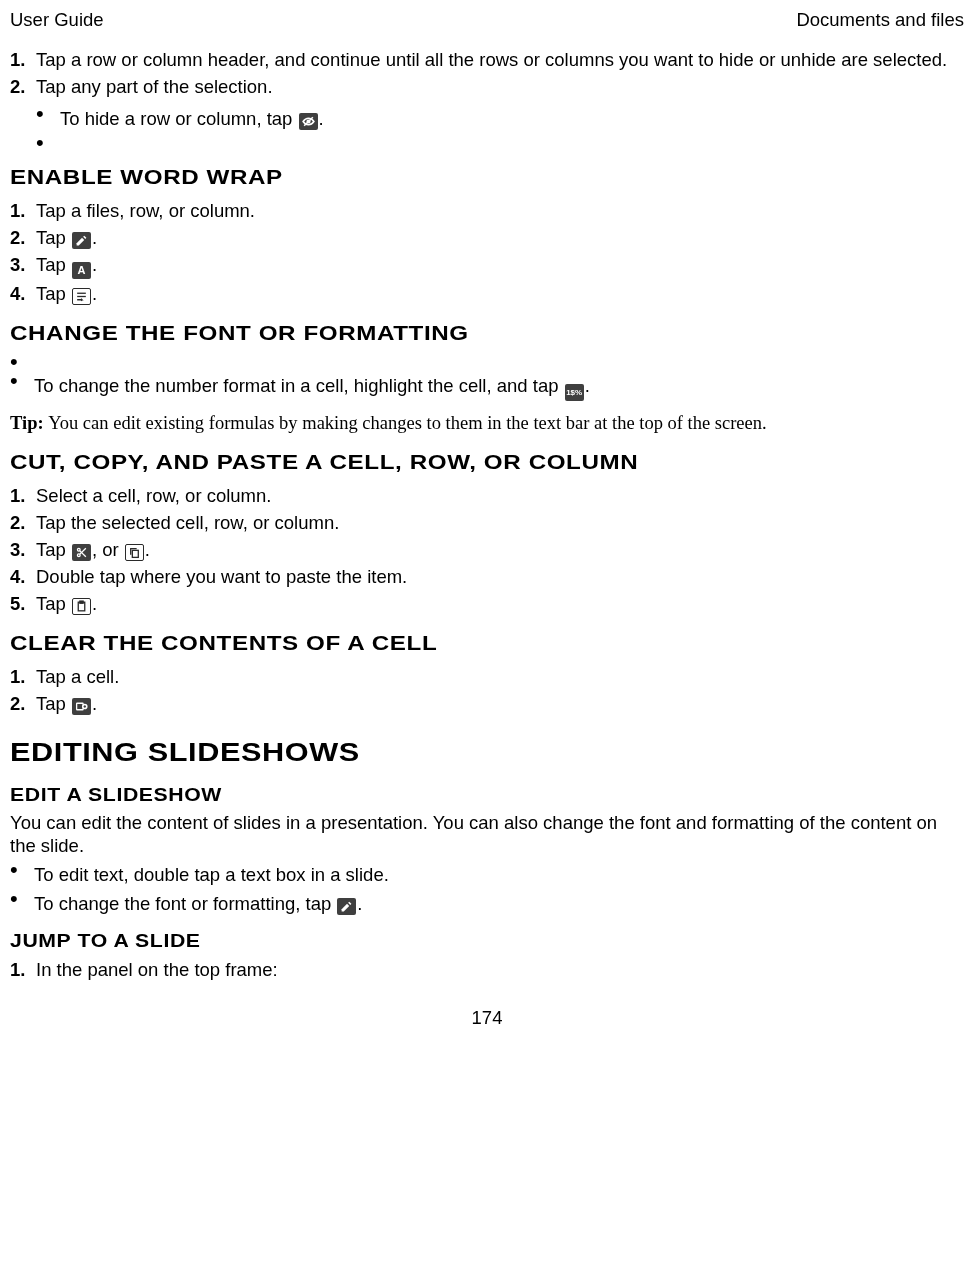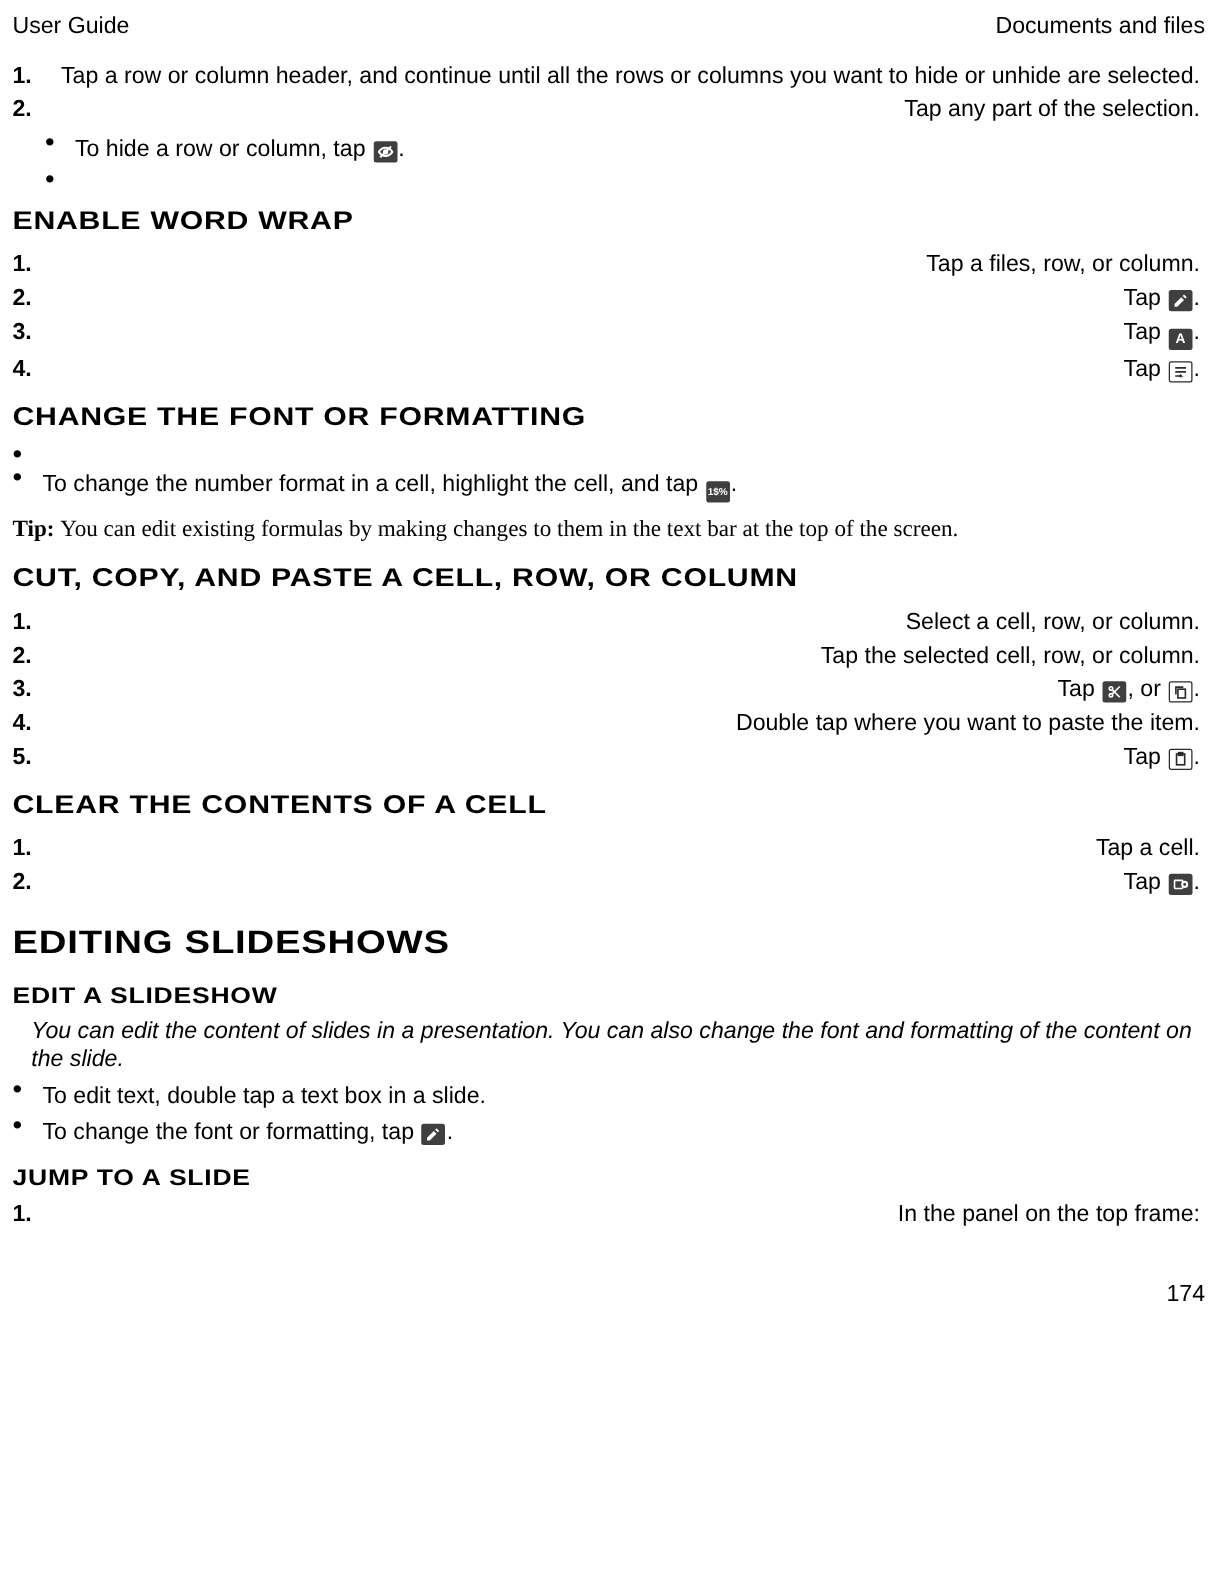--- a/index.html
+++ b/index.html
@@ -30,21 +30,20 @@
     margin: 3px 0;
   }
   ol.numbered > li .num {
     font-weight: bold;
     min-width: 26px;
     padding-right: 4px;
   }
   ol.numbered > li .body {
     flex: 1;
     padding-right: 4px;
-    text-align: right;
   }
   ul.bullets {
     list-style: none;
     padding-left: 26px;
     margin: 4px 0 10px 0;
   }
   ul.bullets > li {
     display: flex;
     align-items: flex-start;
     margin: 5px 0;
@@ -81,22 +80,22 @@
     margin: 0 1px;
   }
   .icon-box.outline {
     background: #fff;
     color: #2a2a2a;
     border: 1.6px solid #2a2a2a;
   }
   .icon-box svg { width: 13px; height: 13px; display: block; }
   .icon-box .glyph { font-size: 11px; font-weight: bold; line-height: 1; }
   .tip-line { margin: 8px 0 12px 0; font-family: Liberation Serif, serif; }
-  .intro { margin: 2px 0 6px 15px; line-height: 1.25; font-style: italic; }
-  .page-num { text-align: right; font-size: 18.5px; margin-top: 40px; }
+  .intro { margin: 2px 0 6px 0; line-height: 1.25; }
+  .page-num { text-align: center; font-size: 18.5px; margin-top: 24px; }
 </style>
 </head>
 <body>
 
 <div class="top-bar">
   <span>User Guide</span>
   <span>Documents and files</span>
 </div>
 
 <ol class="numbered">

